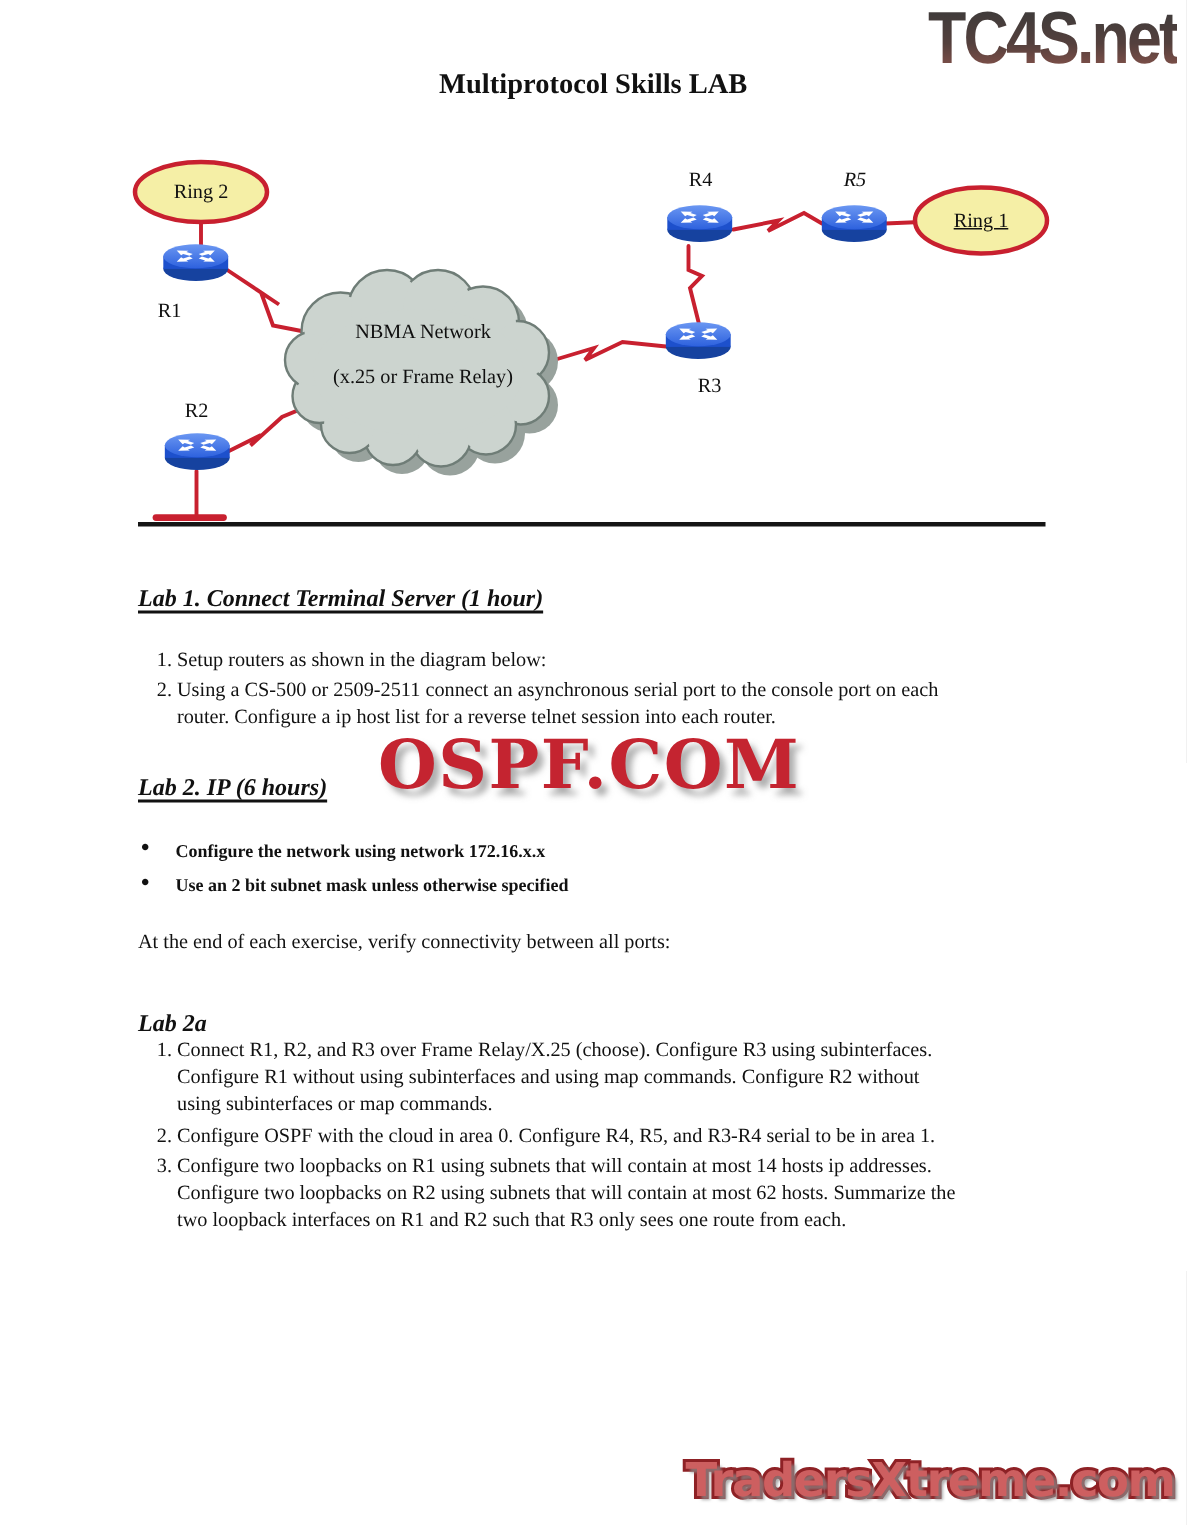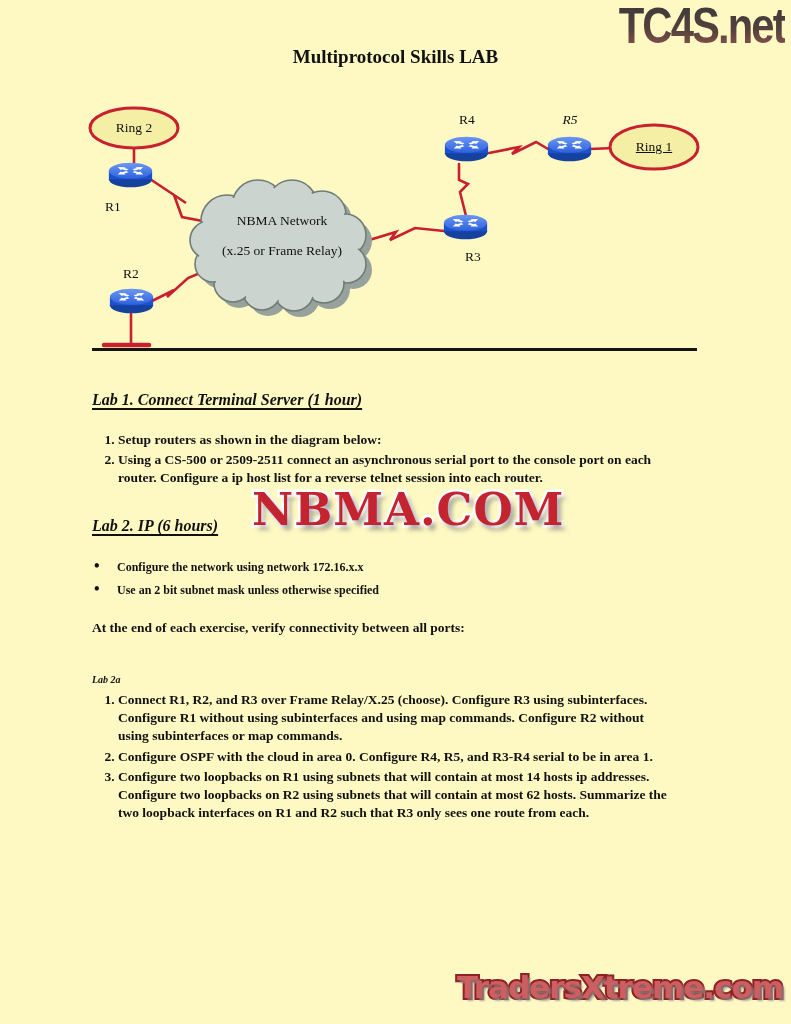--- a/index.html
+++ b/index.html
@@ -1,17 +1,17 @@
 <!DOCTYPE html>
 <html><head>
 <meta charset="utf-8">
 <style>
   html,body{margin:0;padding:0;background:#e8e8e8;}
   .page{
-    position:relative;width:791px;height:1024px;background:#fef9c3;
+    position:relative;width:791px;height:1024px;background:#ffffff;
     font-family:"Liberation Serif","DejaVu Serif",serif;color:#111;
     overflow:hidden;margin:0 auto;
   }
   
   .wm-top{
     position:absolute;top:2px;right:6px;
     font-family:"Liberation Sans","DejaVu Sans",sans-serif;
     font-weight:700;font-size:44px;letter-spacing:-2px;line-height:1;
     background:linear-gradient(180deg,#413c3b 15%,#54403d 55%,#8a544c 95%);
     -webkit-background-clip:text;background-clip:text;color:transparent;
@@ -45,39 +45,39 @@
   }
   .divider{
     position:absolute;left:92px;top:348px;width:605px;height:3px;background:#151515;
   }
   
   .abs{position:absolute;}
   .lab-heading{
     font-size:16px;font-weight:700;font-style:italic;
     text-decoration:underline;text-underline-offset:3px;text-decoration-thickness:1.5px;
   }
-  .body-text{font-size:13.5px;line-height:18.2px;font-weight:bold;}
+  .body-text{font-size:13.5px;line-height:18.2px;}
   ol.num{margin:0;padding-left:26px;}
   ol.num li{margin-bottom:2px;}
   ul.bold-bullets{margin:0;padding-left:25px;list-style:none;}
   ul.bold-bullets li{position:relative;font-weight:700;font-size:12px;line-height:18.5px;margin-bottom:4.5px;}
   ul.bold-bullets li::before{content:"\2022";position:absolute;left:-23px;top:-1px;font-size:16px;}
   ul.verify{margin:0;padding-left:70px;list-style:none;}
   ul.verify li{position:relative;line-height:18.2px;margin-bottom:1.5px;}
   ul.verify li::before{content:"\2022";position:absolute;left:-21px;top:-1px;font-size:15px;}
-  .lab2a-h{font-size:10px;font-weight:700;font-style:italic;}
+  .lab2a-h{font-size:16px;font-weight:700;font-style:italic;}
   .line{display:block;}
 </style>
 </head>
 <body>
 
 <div class="page">
 
   <div class="wm-top">TC4S.net</div>
-  <div class="wm-mid">NBMA.COM</div>
+  <div class="wm-mid">OSPF.COM</div>
   <div class="wm-bottom">TradersXtreme.com</div>
 
   <div class="doc-title">Multiprotocol Skills LAB</div>
 
   <svg class="diagram-svg" viewBox="0 0 791 370">
     <defs>
       <linearGradient id="rtop" x1="0" y1="0" x2="0" y2="1">
         <stop offset="0" stop-color="#6b97f2"></stop>
         <stop offset="1" stop-color="#2e62de"></stop>
       </linearGradient>

